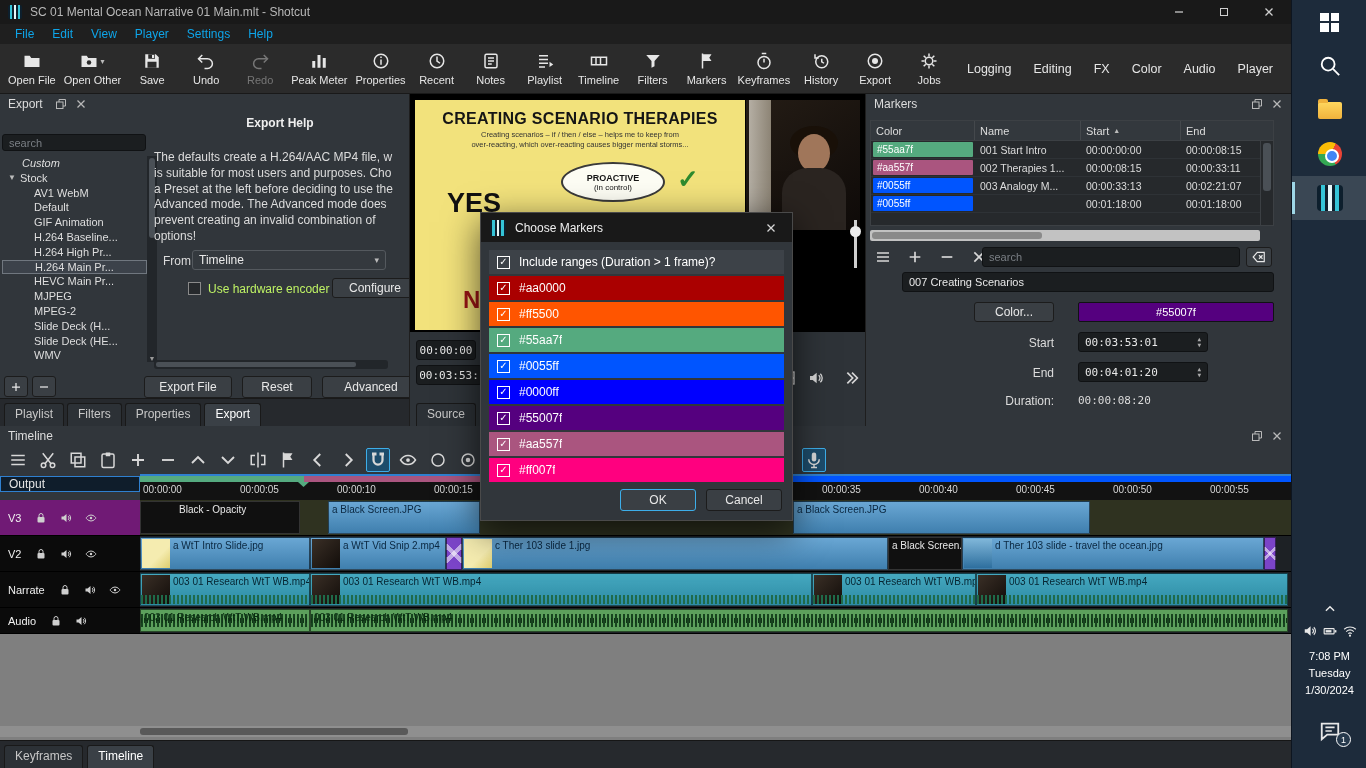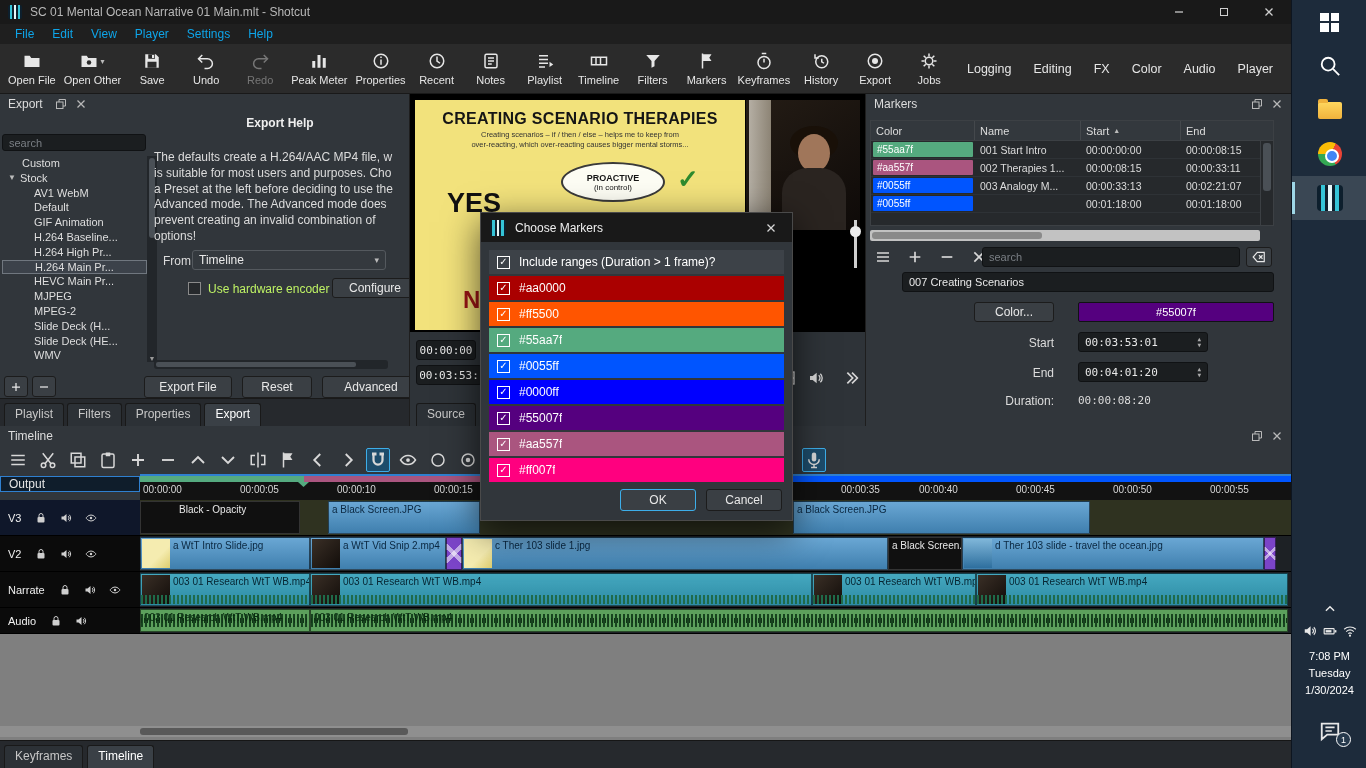--- a/index.html
+++ b/index.html
@@ -38,21 +38,21 @@
 .cb{width:13px;height:13px;border:1.5px solid #fff;display:flex;align-items:center;justify-content:center;font-size:10px;color:#fff;flex:none;line-height:1;}
 .cb.empty{border-color:#8a8a8a;background:#26292c;color:transparent;}
 .dock-icons{display:flex;gap:8px;align-items:center;color:#b9b9b9;}
 
 #export-panel{position:absolute;left:0;top:94px;width:410px;height:332px;background:#31363b;border-right:1px solid #1e1e1e;overflow:hidden;}
 .dock-title{position:absolute;left:0;top:0;right:0;height:20px;display:flex;align-items:center;padding:0 8px;color:#dcdcdc;gap:12px;}
 #presets-label{position:absolute;left:0;top:40px;width:150px;text-align:center;font-weight:bold;color:#fca5a5;padding-left:24px;}
 #preset-search{position:absolute;left:2px;top:40px;width:144px;height:17px;}
 #preset-list{position:absolute;left:2px;top:62px;width:145px;height:206px;overflow:hidden;}
 .preset-item{height:14.8px;line-height:14.8px;font-size:11px;color:#dedede;display:flex;align-items:center;white-space:nowrap;overflow:hidden;}
-.preset-item.ind1{padding-left:20px;}
+.preset-item.ind1{padding-left:20px;font-style:italic;}
 .preset-item.ind2{padding-left:32px;}
 .preset-item .tri{width:12px;font-size:8px;color:#bbb;margin-left:6px;}
 .preset-item.sel{background:#3c424a;border:1px solid #70777f;}
 #preset-vscroll{position:absolute;left:147px;top:62px;width:10px;height:206px;background:#22262a;}
 #preset-vscroll .thumb{position:absolute;left:2px;top:2px;width:6px;height:80px;background:#4a5056;border-radius:3px;}
 #preset-vscroll .down{position:absolute;bottom:0;left:0;width:10px;text-align:center;font-size:7px;color:#999;}
 #help-title{position:absolute;left:150px;top:22px;width:260px;text-align:center;font-weight:bold;color:#efefef;}
 #help-text{position:absolute;left:154px;top:56px;width:254px;color:#dcdcdc;font-size:12px;line-height:15.8px;}
 #help-text div{white-space:nowrap;overflow:hidden;}
 #from-label{position:absolute;left:163px;top:160px;color:#dcdcdc;}
@@ -134,21 +134,21 @@
 .tli.act{background:#1d4c6b;border:1px solid #3daee9;}
 #tl-toolbar-right{position:absolute;left:770px;top:20px;height:28px;display:flex;align-items:center;gap:8px;}
 #tl-topline{position:absolute;left:140px;top:48px;right:0;height:2px;background:#2f80d0;}
 #tl-output{position:absolute;left:0;top:50px;width:140px;height:16px;background:#0f1d2b;border:1px solid #2f80d0;display:flex;align-items:center;padding-left:8px;color:#e4e4e4;}
 #ruler{position:absolute;left:140px;top:50px;width:1151px;height:24px;background:#121212;overflow:hidden;}
 .range{position:absolute;top:0;height:6px;}
 .tick{position:absolute;top:8px;font-size:10px;color:#d6d6d6;white-space:nowrap;}
 #marker-head{position:absolute;left:158px;top:0;width:11px;height:11px;background:#55aa7f;clip-path:polygon(0 0,100% 0,100% 55%,50% 100%,0 55%);}
 #track-headers{position:absolute;left:0;top:74px;width:140px;}
 .thead{width:140px;background:#0b0b0b;border-bottom:1px solid #000;display:flex;align-items:center;gap:14px;padding:0 8px;overflow:hidden;}
-.thead.tsel{background:#0f172a;}
+.thead.tsel{background:#701a75;}
 .tname{font-size:11px;color:#f0f0f0;white-space:nowrap;}
 .ticons{display:flex;gap:13px;color:#cfcfcf;align-items:center;}
 .tic{display:flex;align-items:center;}
 #track-lanes{position:absolute;left:140px;top:74px;width:1151px;}
 .lane{position:relative;background:#1d2125;border-bottom:1px solid #000;overflow:hidden;}
 .lane.lsel{background:#2f3220;}
 .clip{position:absolute;top:1px;bottom:1px;border:1px solid rgba(0,0,0,.55);overflow:hidden;}
 .clip.video{background:linear-gradient(#6aa7d4,#3f7fae);}
 .clip.video .clip-label{color:#0a2740;}
 .clip.black{background:#101010;border-color:#333;}
@@ -957,21 +957,21 @@
         <div class="range" style="left: 0px; width: 164px; background: rgb(85, 170, 127);"></div>
         <div class="range" style="left: 164px; width: 484px; background: rgb(170, 85, 127);"></div>
         <div class="range" style="left: 648px; width: 503px; background: rgb(0, 85, 255);"></div>
         <div class="tick" style="left: 3px;">00:00:00</div>
         <div class="tick" style="left: 100px;">00:00:05</div>
         <div class="tick" style="left: 197px;">00:00:10</div>
         <div class="tick" style="left: 294px;">00:00:15</div>
         <div class="tick" style="left: 391px;">00:00:20</div>
         <div class="tick" style="left: 488px;">00:00:25</div>
         <div class="tick" style="left: 585px;">00:00:30</div>
-        <div class="tick" style="left: 682px; margin-left: 19px;">00:00:35</div>
+        <div class="tick" style="left: 682px;">00:00:35</div>
         <div class="tick" style="left: 779px;">00:00:40</div>
         <div class="tick" style="left: 876px;">00:00:45</div>
         <div class="tick" style="left: 973px;">00:00:50</div>
         <div class="tick" style="left: 1070px;">00:00:55</div>
       </div>
     <div id="track-headers">
         <div class="thead tsel" style="height: 36px;">
           <div class="tname">V3</div>
           <div class="ticons">
             <div class="tic">

